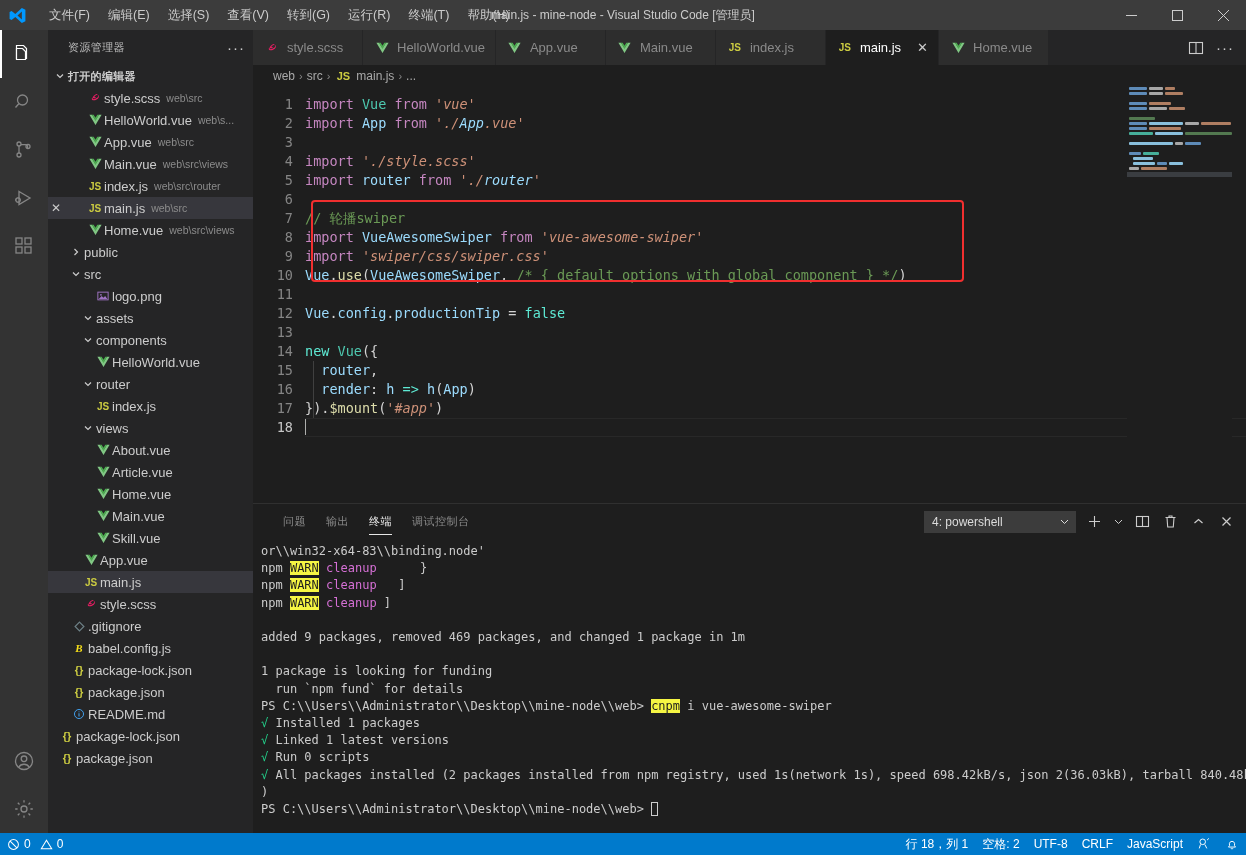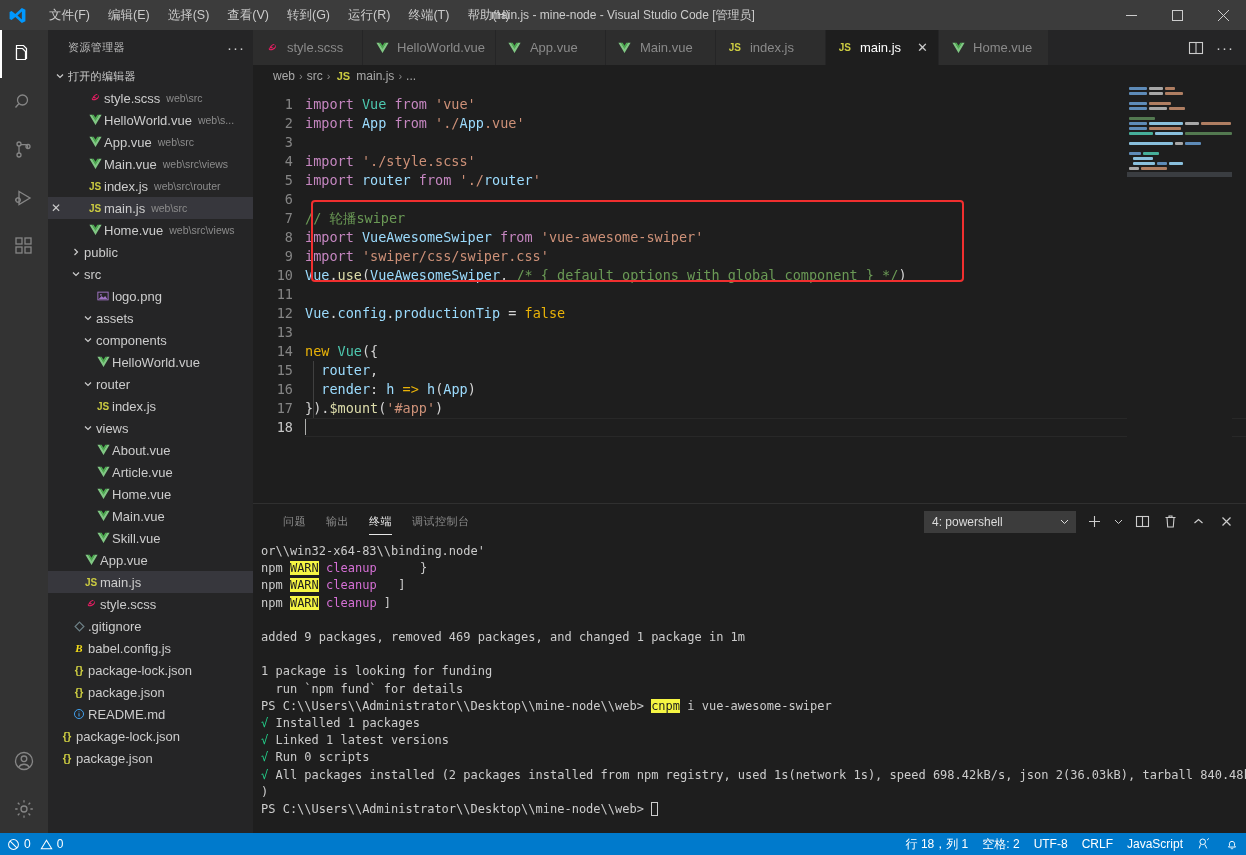--- a/index.html
+++ b/index.html
@@ -49,21 +49,21 @@
   .act-spacer { flex: 1 1 auto; }
 
   
   .sidebar { width: 205px; flex: 0 0 205px; background: #252526; display: flex; flex-direction: column; overflow: hidden; }
   .sidebar-header {
     height: 35px; display: flex; align-items: center; justify-content: space-between;
     padding: 0 8px 0 20px; font-size: 11px; color: #bbbbbb; letter-spacing: .4px;
   }
   .sidebar-header .dots { font-size: 15px; color: #cccccc; letter-spacing: 1px; cursor: pointer; }
   .section-title {
-    height: 22px; display: flex; align-items: center; font-size: 11px; font-weight: normal;
+    height: 22px; display: flex; align-items: center; font-size: 11px; font-weight: bold;
     color: #cccccc; padding-left: 4px; letter-spacing: .3px;
   }
   .twisty { width: 16px; display: inline-flex; align-items: center; justify-content: center; color: #cccccc; }
   .tree { font-size: 13px; }
   .row {
     height: 22px; display: flex; align-items: center; white-space: nowrap;
     color: #cccccc; cursor: pointer; padding-right: 4px; position: relative;
   }
   .row.selected { background: #37373d; }
   .row .label { font-size: 13px; overflow: hidden; text-overflow: ellipsis; }
@@ -91,24 +91,24 @@
   .gutter {
     width: 52px; flex: 0 0 52px; text-align: right; padding-right: 12px; padding-top: 8px;
     font-family: "DejaVu Sans Mono", monospace; font-size: 13.5px; color: #858585; line-height: 19px;
   }
   .gutter .cur { color: #c6c6c6; }
   .code {
     flex: 1 1 auto; padding-top: 8px; font-family: "DejaVu Sans Mono", monospace;
     font-size: 13.5px; line-height: 19px; white-space: pre; position: relative; color: #d4d4d4;
   }
   .kw { color: #c586c0; }
-  .kw2 { color: #eab308; }
+  .kw2 { color: #5eead4; }
   .id { color: #9cdcfe; }
   .cls { color: #4ec9b0; }
-  .str { color: #ce9178; }
+  .str { color: #ce9178; font-style: italic; }
   .cmt { color: #6a9955; }
   .fn { color: #dcdcaa; }
   .cur-line { position: absolute; left: 0; right: 0; height: 19px; border-top: 1px solid #282828; border-bottom: 1px solid #282828; }
   .caret { display: inline-block; width: 1px; height: 16px; background: #aeafad; vertical-align: -3px; }
   .indent-guide { position: absolute; width: 1px; background: #404040; }
 
   .redbox {
     position: absolute; border: 2px solid #f12f2f; border-radius: 4px; pointer-events: none;
   }
 

